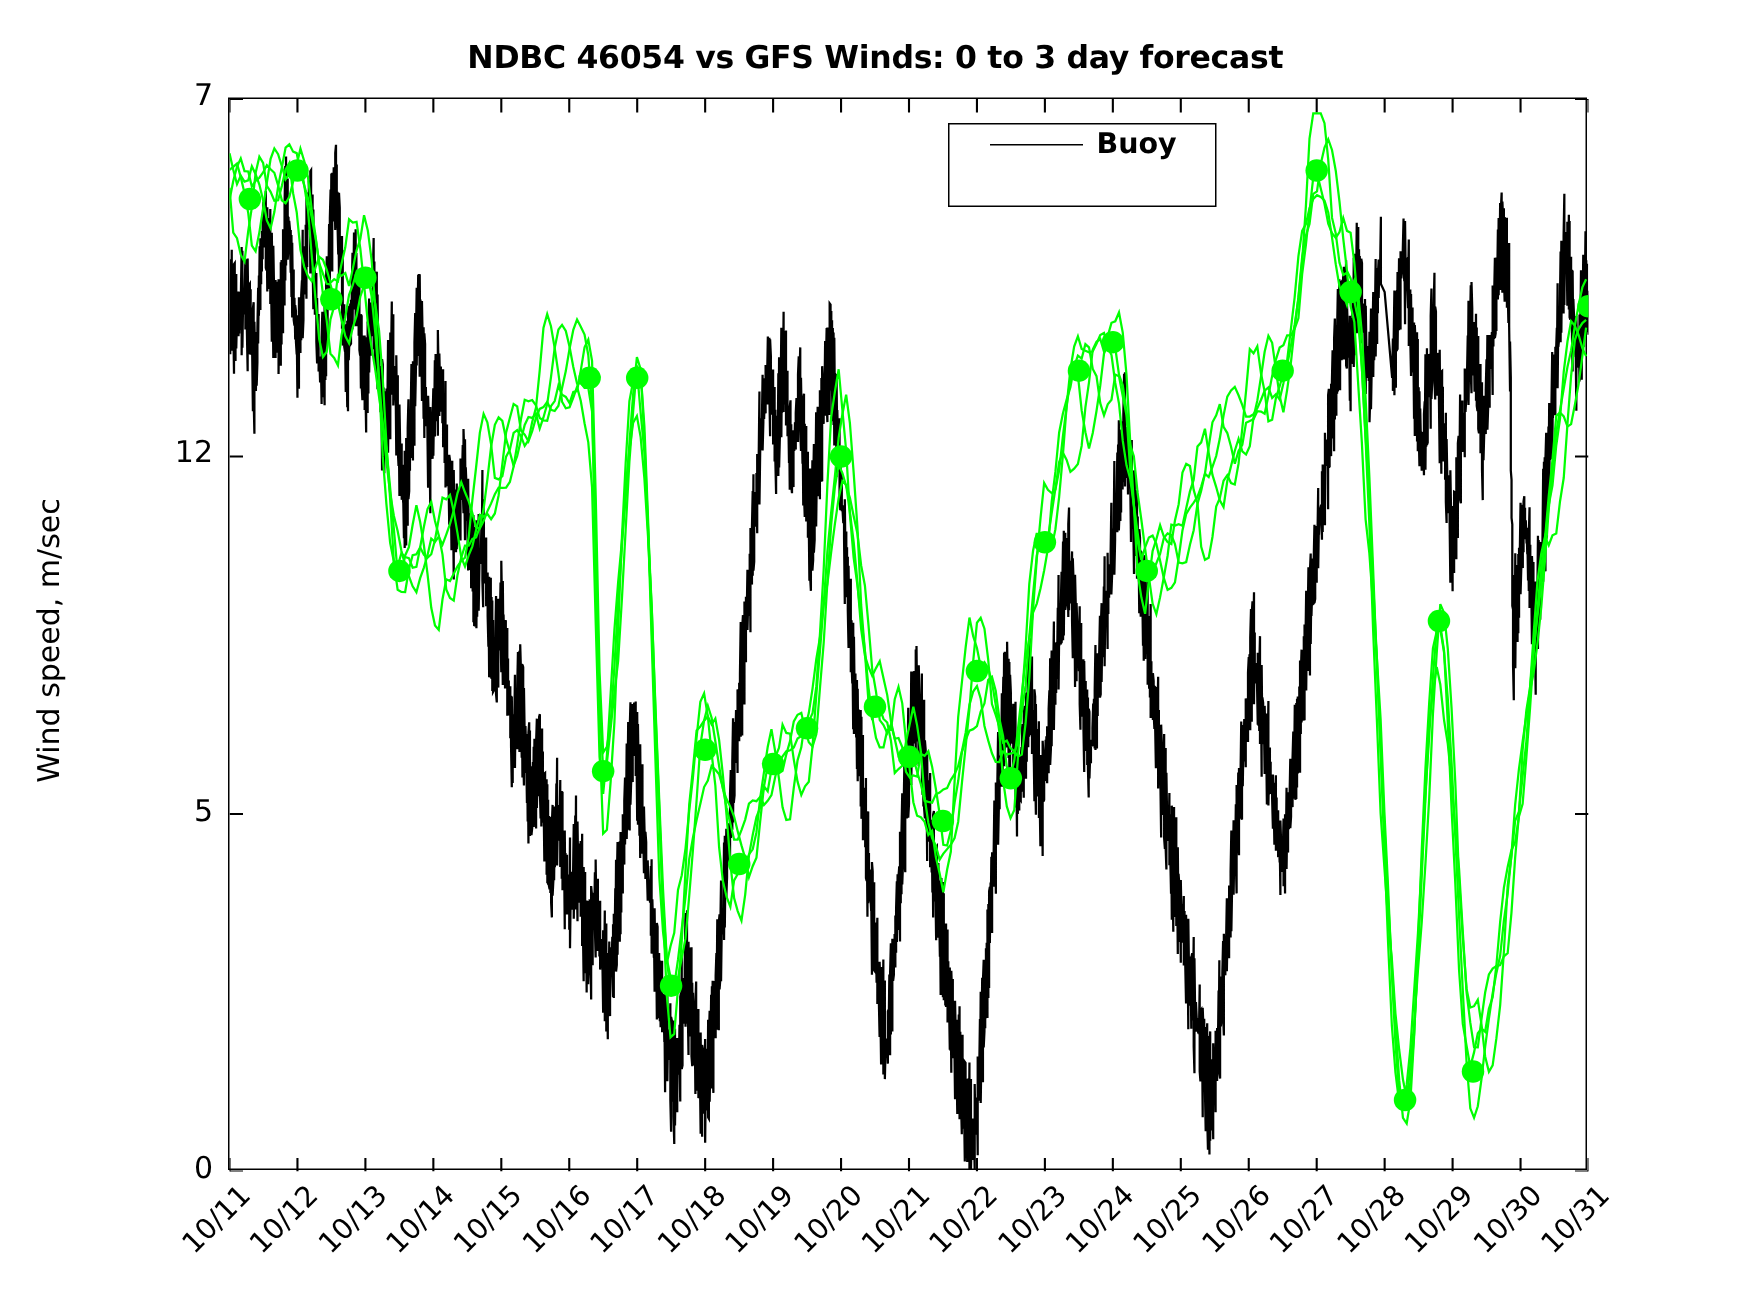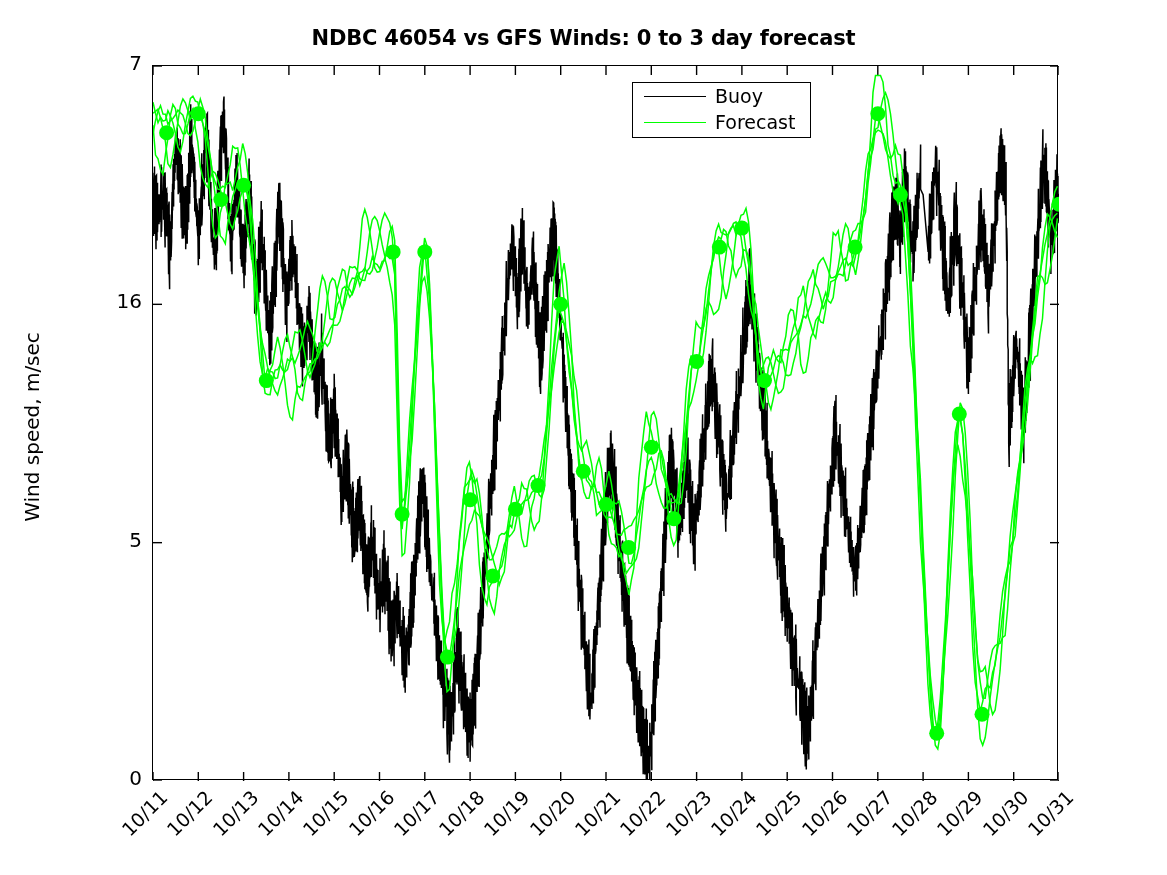--- a/index.html
+++ b/index.html
@@ -101,23 +101,24 @@
     top: 82px;
     width: 179px;
     height: 56px;
     border: 1.4px solid #000000;
     background: #ffffff;
     box-sizing: border-box;
     z-index: 20;
   }
   .legend-row {
     position: absolute;
-    left: 0;
+    left: 16px;
     width: 179px;
     height: 28px;
+    font-weight: bold;
   }
   .legend-swatch {
     position: absolute;
     left: 11px;
     top: 13px;
     width: 62px;
     height: 0;
     border-top-width: 1.8px;
     border-top-style: solid;
   }
@@ -135,21 +136,21 @@
 <body>
 
 <div id="figure">
 
   <div id="chart-title">NDBC 46054 vs GFS Winds: 0 to 3 day forecast</div>
 
   <div id="ylabel">Wind speed, m/sec</div>
 
   <div id="ytick-group">
       <div class="ytick-label" style="top: 51px;">7</div>
-      <div class="ytick-label" style="top: 289.333px;">16</div>
+      <div class="ytick-label" style="top: 289.333px;">12</div>
       <div class="ytick-label" style="top: 527.667px;">5</div>
       <div class="ytick-label" style="top: 766px;">0</div>
     </div>
 
   <div id="xtick-group">
       <div class="xtick-label" style="left: -44px; width: 200px;">10/11</div>
       <div class="xtick-label" style="left: 1.3px; width: 200px;">10/12</div>
       <div class="xtick-label" style="left: 46.6px; width: 200px;">10/13</div>
       <div class="xtick-label" style="left: 91.9px; width: 200px;">10/14</div>
       <div class="xtick-label" style="left: 137.2px; width: 200px;">10/15</div>
@@ -267,19 +268,15 @@
           <circle cx="906.0" cy="138.2" r="7.5" fill="#00ff00"></circle>
         </g>
     </svg>
   </div>
 
   <div id="legend-box">
     <div class="legend-row" style="top:0px;">
       <div class="legend-swatch" style="border-top-color: rgb(0, 0, 0);"></div>
       <div class="legend-text">Buoy</div>
     </div>
-    <div class="legend-row" style="top:26px;">
-      <div class="legend-swatch" style="border-top-color: rgb(0, 255, 0);"></div>
-      <div class="legend-text">Forecast</div>
-    </div>
   </div>
 
 </div>
 
 </body></html>

